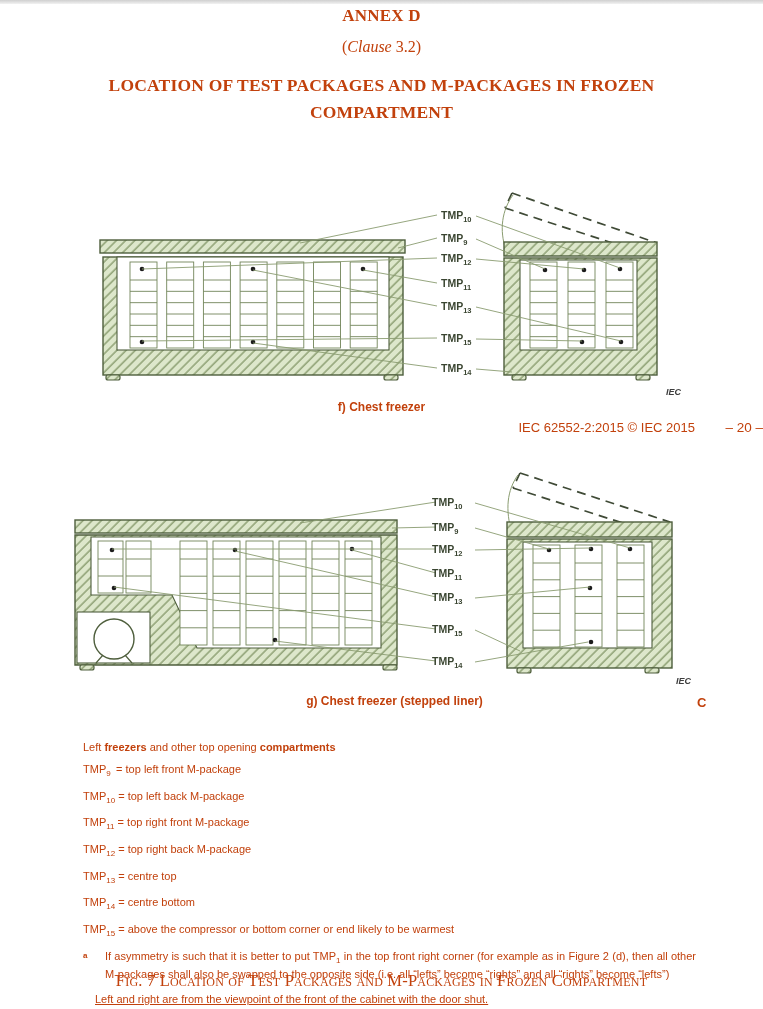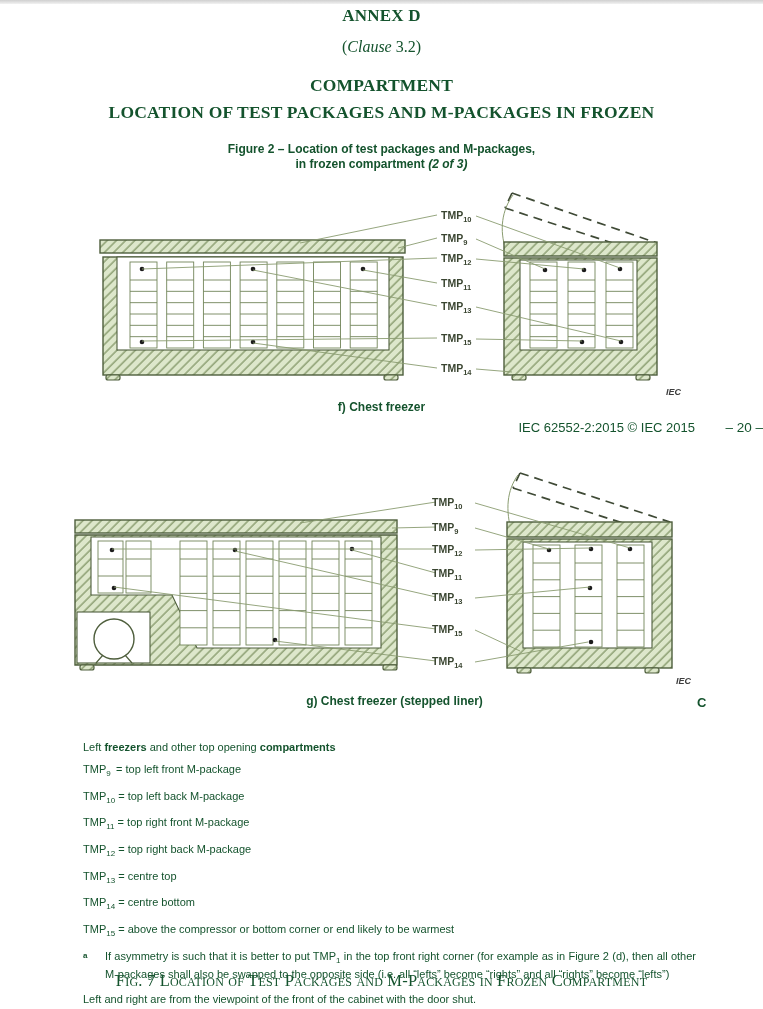--- a/index.html
+++ b/index.html
@@ -1,17 +1,17 @@
 <!DOCTYPE html>
 <html><head>
 <meta charset="utf-8">
 <style>
   html,body{margin:0;padding:0;background:#ffffff;}
   .page{position:relative;width:763px;height:1009px;background:#ffffff;overflow:hidden;
-        font-family:"Liberation Sans",sans-serif;color:#14532d;}
+        font-family:"Liberation Sans",sans-serif;color:#c2410c;}
   .topshade{position:absolute;top:0;left:0;width:763px;height:4px;
         background:linear-gradient(#cfcfcf,#f2f2f2);}
   .serif{font-family:"Liberation Serif","DejaVu Serif",serif;}
   .center{left:0;right:0;text-align:center;}
   .abs{position:absolute;}
 
   .annex{top:6px;font-size:17px;font-weight:bold;letter-spacing:.2px;}
   .clause{top:38px;font-size:16px;}
   .maintitle{top:72px;font-size:17.5px;font-weight:bold;line-height:27px;letter-spacing:.2px;}
   .figcap2{top:142px;font-size:12px;font-weight:bold;line-height:15px;}
@@ -29,21 +29,21 @@
   .textblock{top:741px;left:83px;width:613px;font-size:11px;}
   .introline{margin:0 0 9px 0;line-height:13px;}
   .b{font-weight:bold;}
   .defrow{margin:0 0 9.5px 0;line-height:12px;white-space:nowrap;}
   .defrow .tmp{display:inline-block;min-width:30px;}
   sub{font-size:8px;}
   .footnote{display:flex;margin:1px 0 0 0;}
   .fn-marker{font-weight:bold;font-size:8px;vertical-align:super;width:22px;flex:0 0 22px;
              line-height:12px;}
   .fn-text{text-align:justify;line-height:13.8px;width:591px;}
-  .viewpoint{margin:11px 0 0 0;line-height:13px;}
+  .viewpoint{margin:11px 0 0 12px;line-height:13px;text-decoration:underline;}
 
   .fig11{top:971px;font-size:16.5px;font-variant:small-caps;letter-spacing:.2px;}
 
   
   svg{position:absolute;left:0;}
   svg text.tmplbl{font-family:"Liberation Sans",sans-serif;font-weight:bold;
                   font-size:10.5px;fill:#3a4531;}
   svg tspan.sub{font-size:7.5px;}
   svg text.iec{font-family:"Liberation Sans",sans-serif;font-weight:bold;font-style:italic;
                font-size:9px;fill:#3d3d3d;}
@@ -59,26 +59,22 @@
 </style>
 </head>
 <body>
 
 <div class="page">
   <div class="topshade"></div>
 
   <div class="abs center serif annex">ANNEX D</div>
   <div class="abs center serif clause"><span>(</span><i>Clause</i><span> 3.2)</span></div>
   <div class="abs center serif maintitle">
+    <div>LOCATION OF TEST PACKAGES AND M-PACKAGES IN FROZEN</div>
     <div>COMPARTMENT</div>
-    <div>LOCATION OF TEST PACKAGES AND M-PACKAGES IN FROZEN</div>
-  </div>
-  <div class="abs center figcap2">
-    <div>Figure 2 – Location of test packages and M-packages,</div>
-    <div><span>in frozen compartment </span><span class="it">(2 of 3)</span></div>
   </div>
 
   <svg width="763" height="208" style="top:190px">
     <defs>
       <pattern id="hatch" patternUnits="userSpaceOnUse" width="6.5" height="6.5" patternTransform="rotate(45)">
         <rect width="6.5" height="6.5" fill="#dde7cb"></rect>
         <line x1="1" y1="0" x2="1" y2="6.5" stroke="#7a8f5e" stroke-width="1.2"></line>
       </pattern>
     </defs>
 

